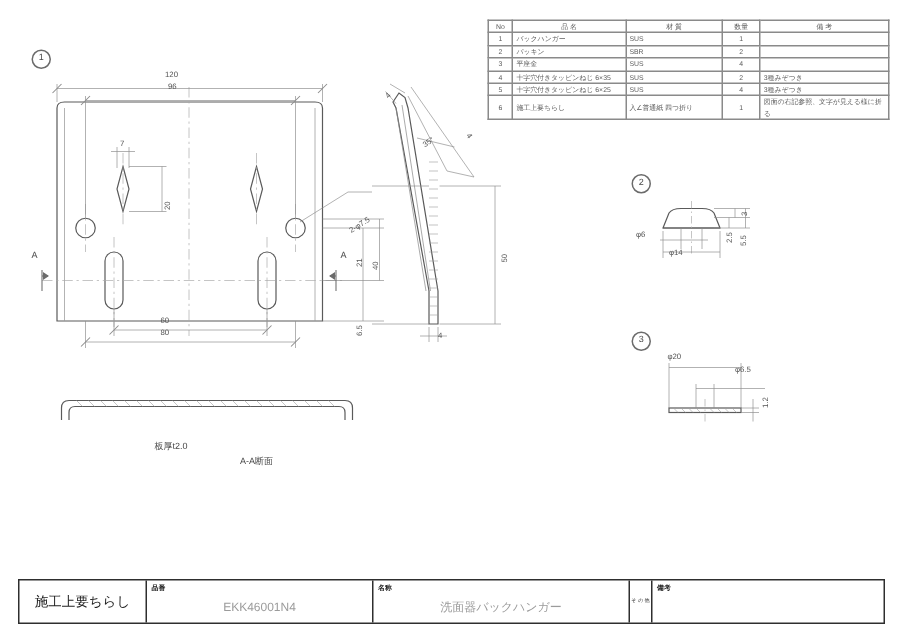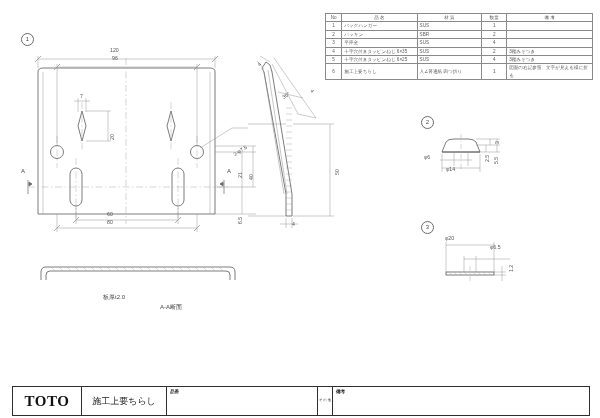--- a/index.html
+++ b/index.html
@@ -370,24 +370,28 @@
       <line x1="70" y1="47" x2="82" y2="47"></line>
       <line x1="78" y1="38" x2="78" y2="53"></line>
     </g>
   </svg>
 
   <span class="dim" style="left:445px;top:235px;">φ20</span>
   <span class="dim" style="left:490px;top:244px;">φ6.5</span>
   <span class="dimv" style="left:508px;top:272px;">1.2</span>
 
   <div class="tblock">
-    <div class="tcell logo">TOTO</div>
     <div class="tcell t-kind">施工上要ちらし</div>
     <div class="tcell t-hin">
       <span class="lbl">品番</span>
+      <span class="val">EKK46001N4</span>
+    </div>
+    <div class="tcell t-name">
+      <span class="lbl">名称</span>
+      <span class="val">洗面器バックハンガー</span>
     </div>
     <div class="tcell t-rot">
       <span class="vrot">そ の 他</span>
     </div>
     <div class="tcell t-rem">
       <span class="lbl">備考</span>
       <span class="val"></span>
     </div>
   </div>
 

